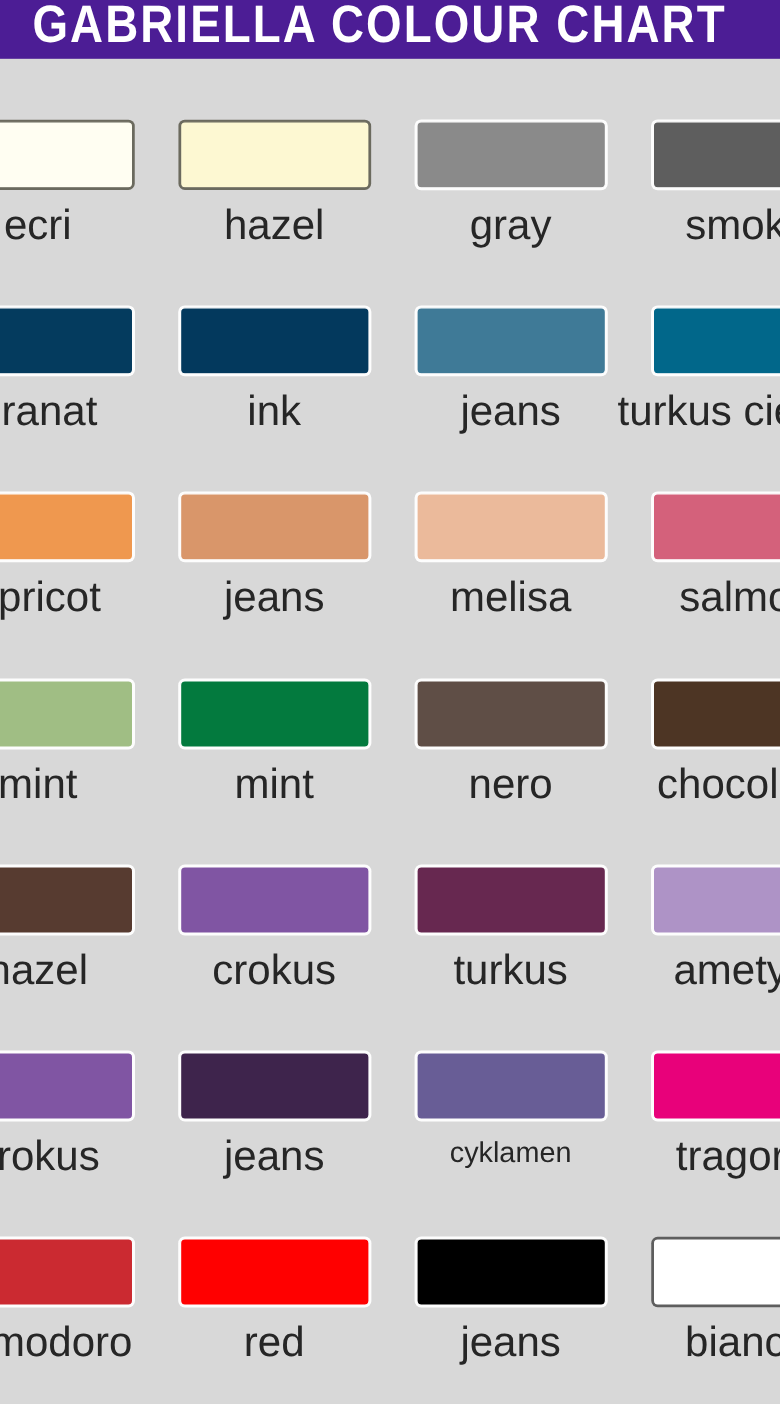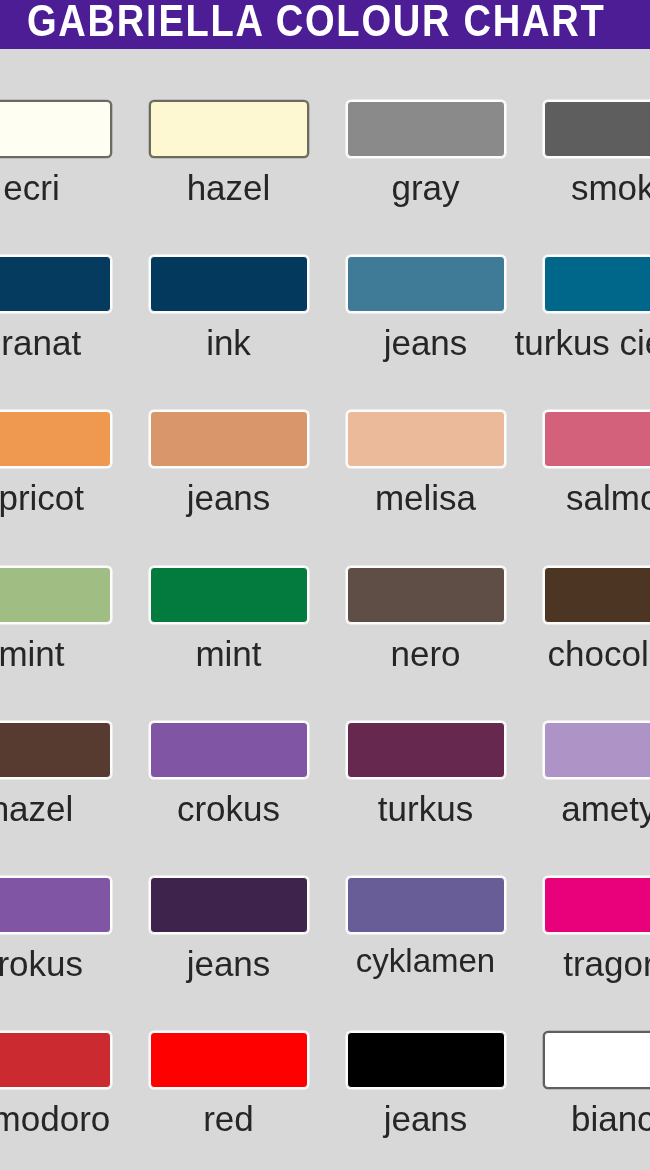--- a/index.html
+++ b/index.html
@@ -139,21 +139,21 @@
       <div class="cell" style="left: -47.5px; top: 877px;">
         <div class="swatch" style="background: rgb(128, 85, 163); border: 1.5px solid rgb(253, 253, 253); box-shadow: rgb(253, 253, 253) 0px 0px 0px 1.5px;"></div>
         <div class="label">crokus</div>
       </div>
       <div class="cell" style="left: 149.5px; top: 877px;">
         <div class="swatch" style="background: rgb(62, 36, 76); border: 1.5px solid rgb(253, 253, 253); box-shadow: rgb(253, 253, 253) 0px 0px 0px 1.5px;"></div>
         <div class="label">jeans</div>
       </div>
       <div class="cell" style="left: 346.5px; top: 877px;">
         <div class="swatch" style="background: rgb(104, 93, 150); border: 1.5px solid rgb(253, 253, 253); box-shadow: rgb(253, 253, 253) 0px 0px 0px 1.5px;"></div>
-        <div class="label" style="font-size: 33px; margin-top: -3px;">cyklamen</div>
+        <div class="label" style="font-size: 24px; margin-top: -3px;">cyklamen</div>
       </div>
       <div class="cell" style="left: 543.5px; top: 877px;">
         <div class="swatch" style="background: rgb(232, 1, 122); border: 1.5px solid rgb(253, 253, 253); box-shadow: rgb(253, 253, 253) 0px 0px 0px 1.5px;"></div>
         <div class="label">tragoria</div>
       </div>
       <div class="cell" style="left: -47.5px; top: 1032.2px;">
         <div class="swatch" style="background: rgb(203, 42, 49); border: 1.5px solid rgb(253, 253, 253); box-shadow: rgb(253, 253, 253) 0px 0px 0px 1.5px;"></div>
         <div class="label">pomodoro</div>
       </div>
       <div class="cell" style="left: 149.5px; top: 1032.2px;">

